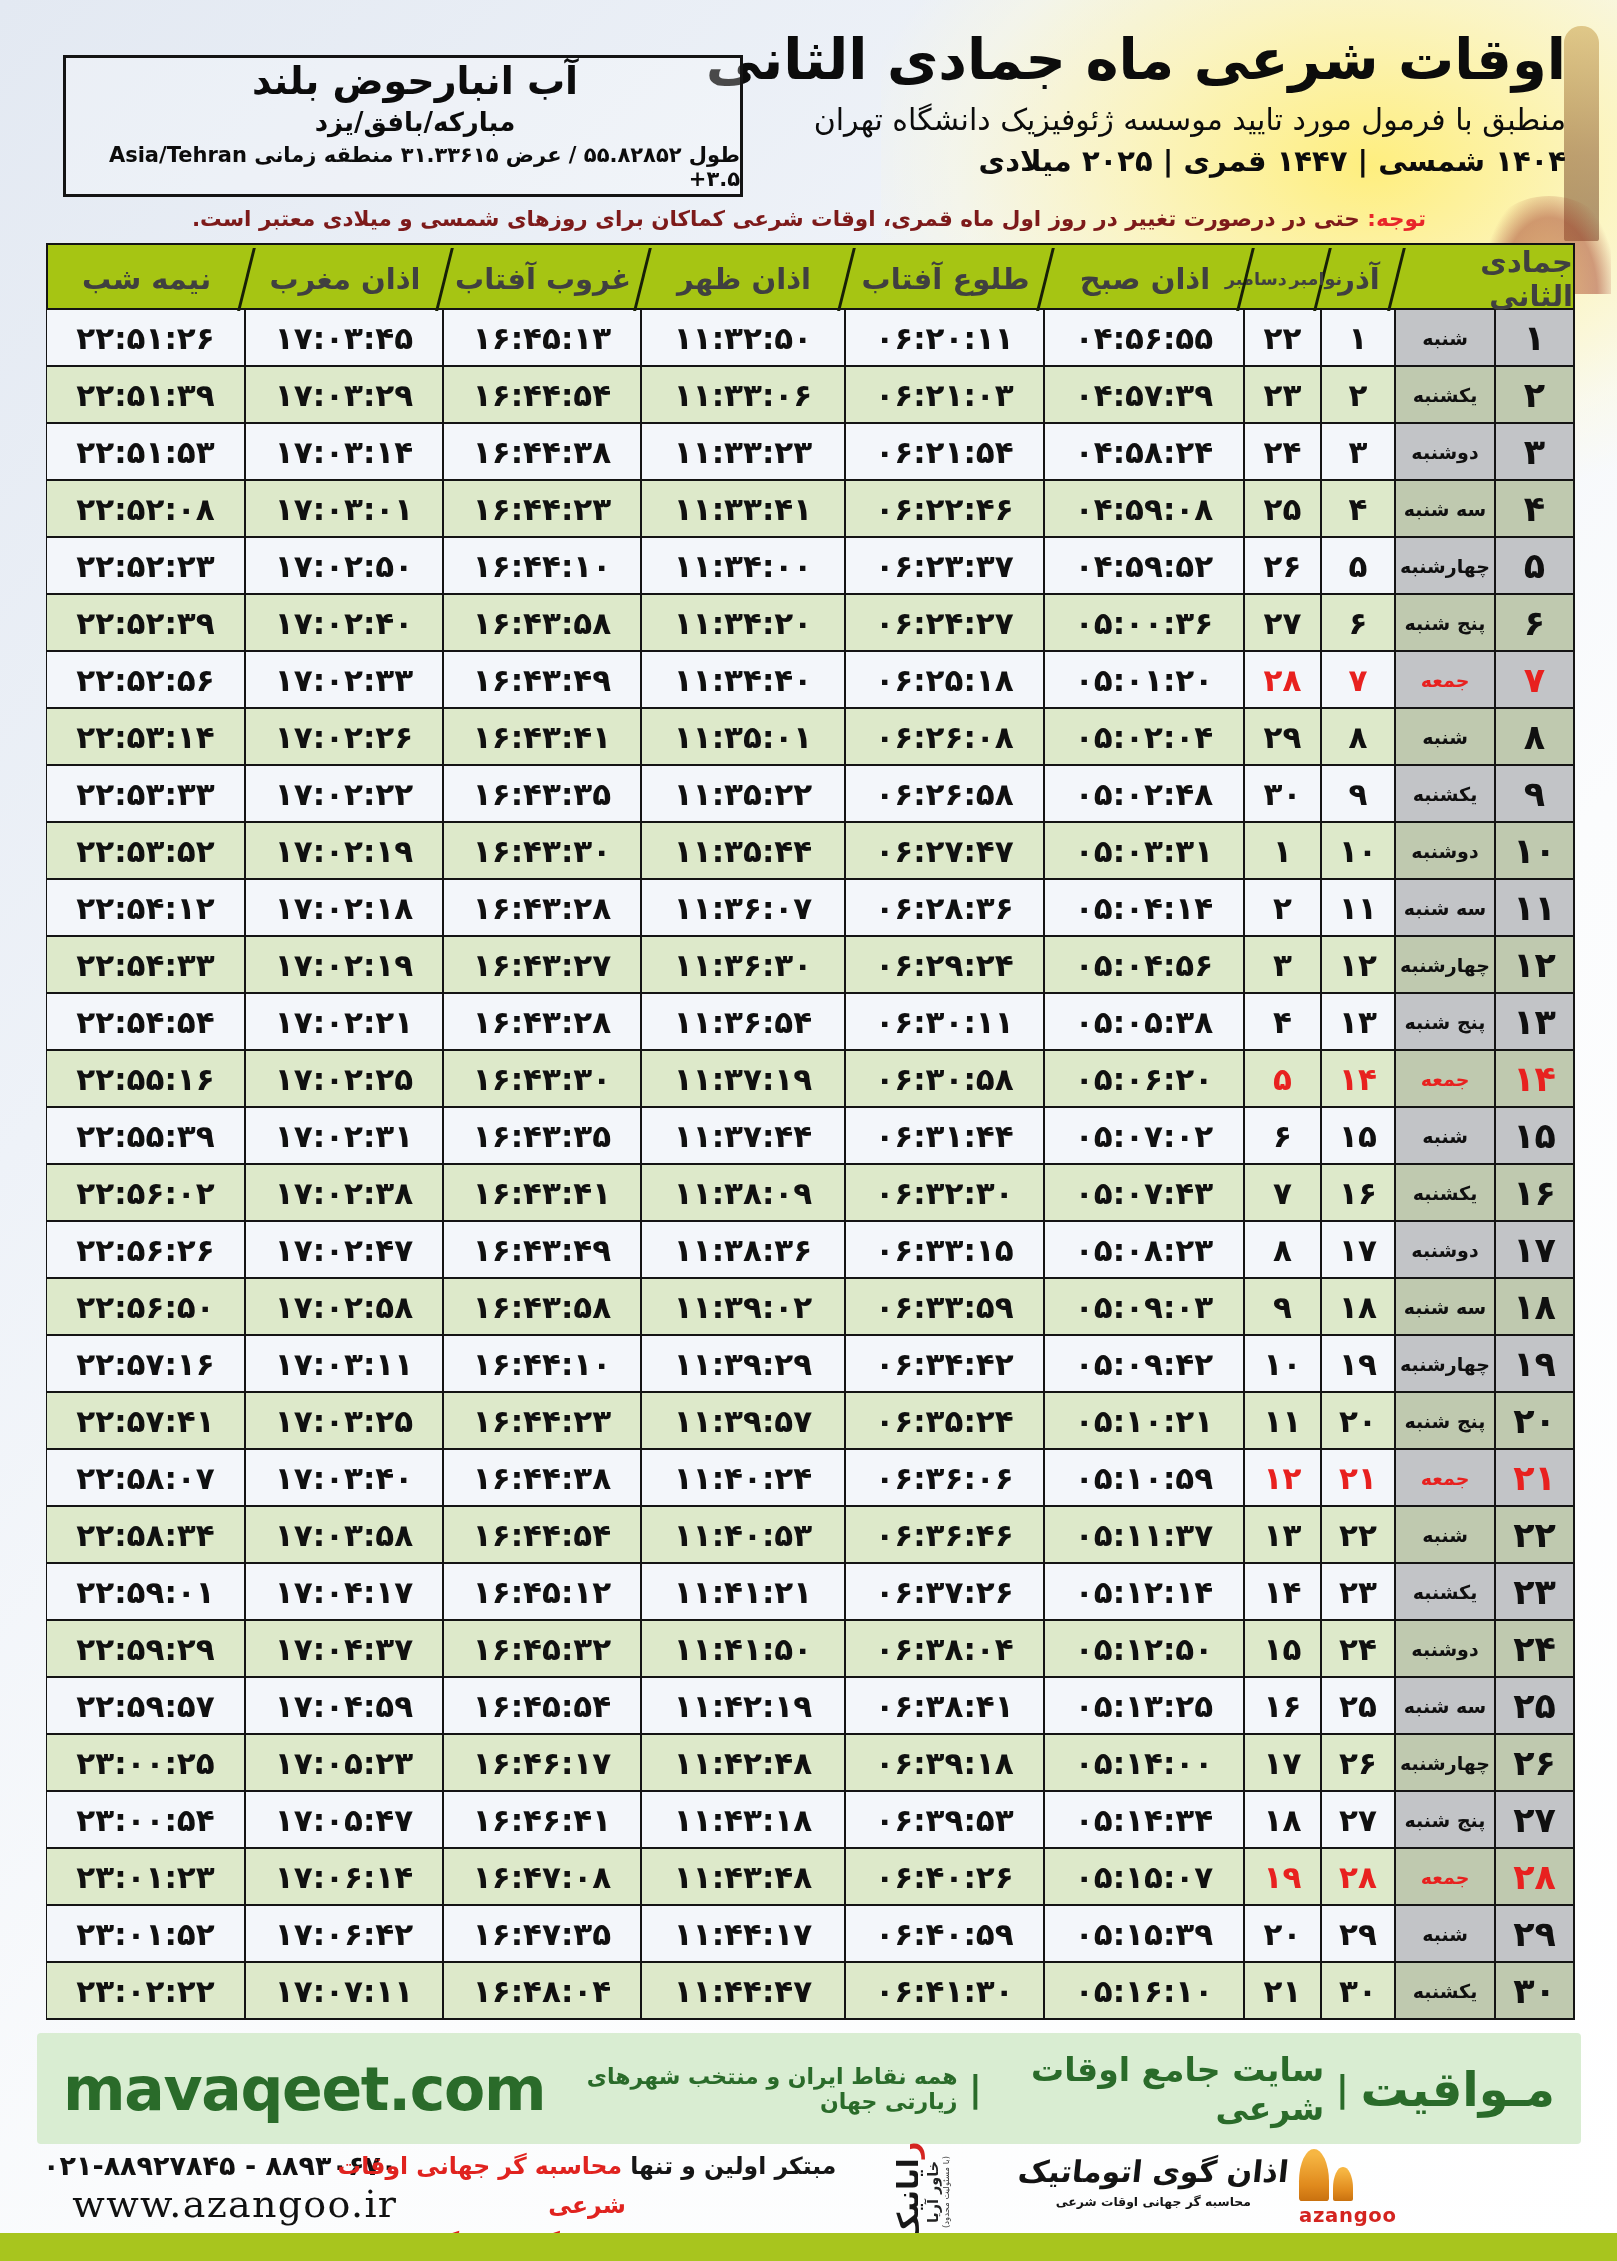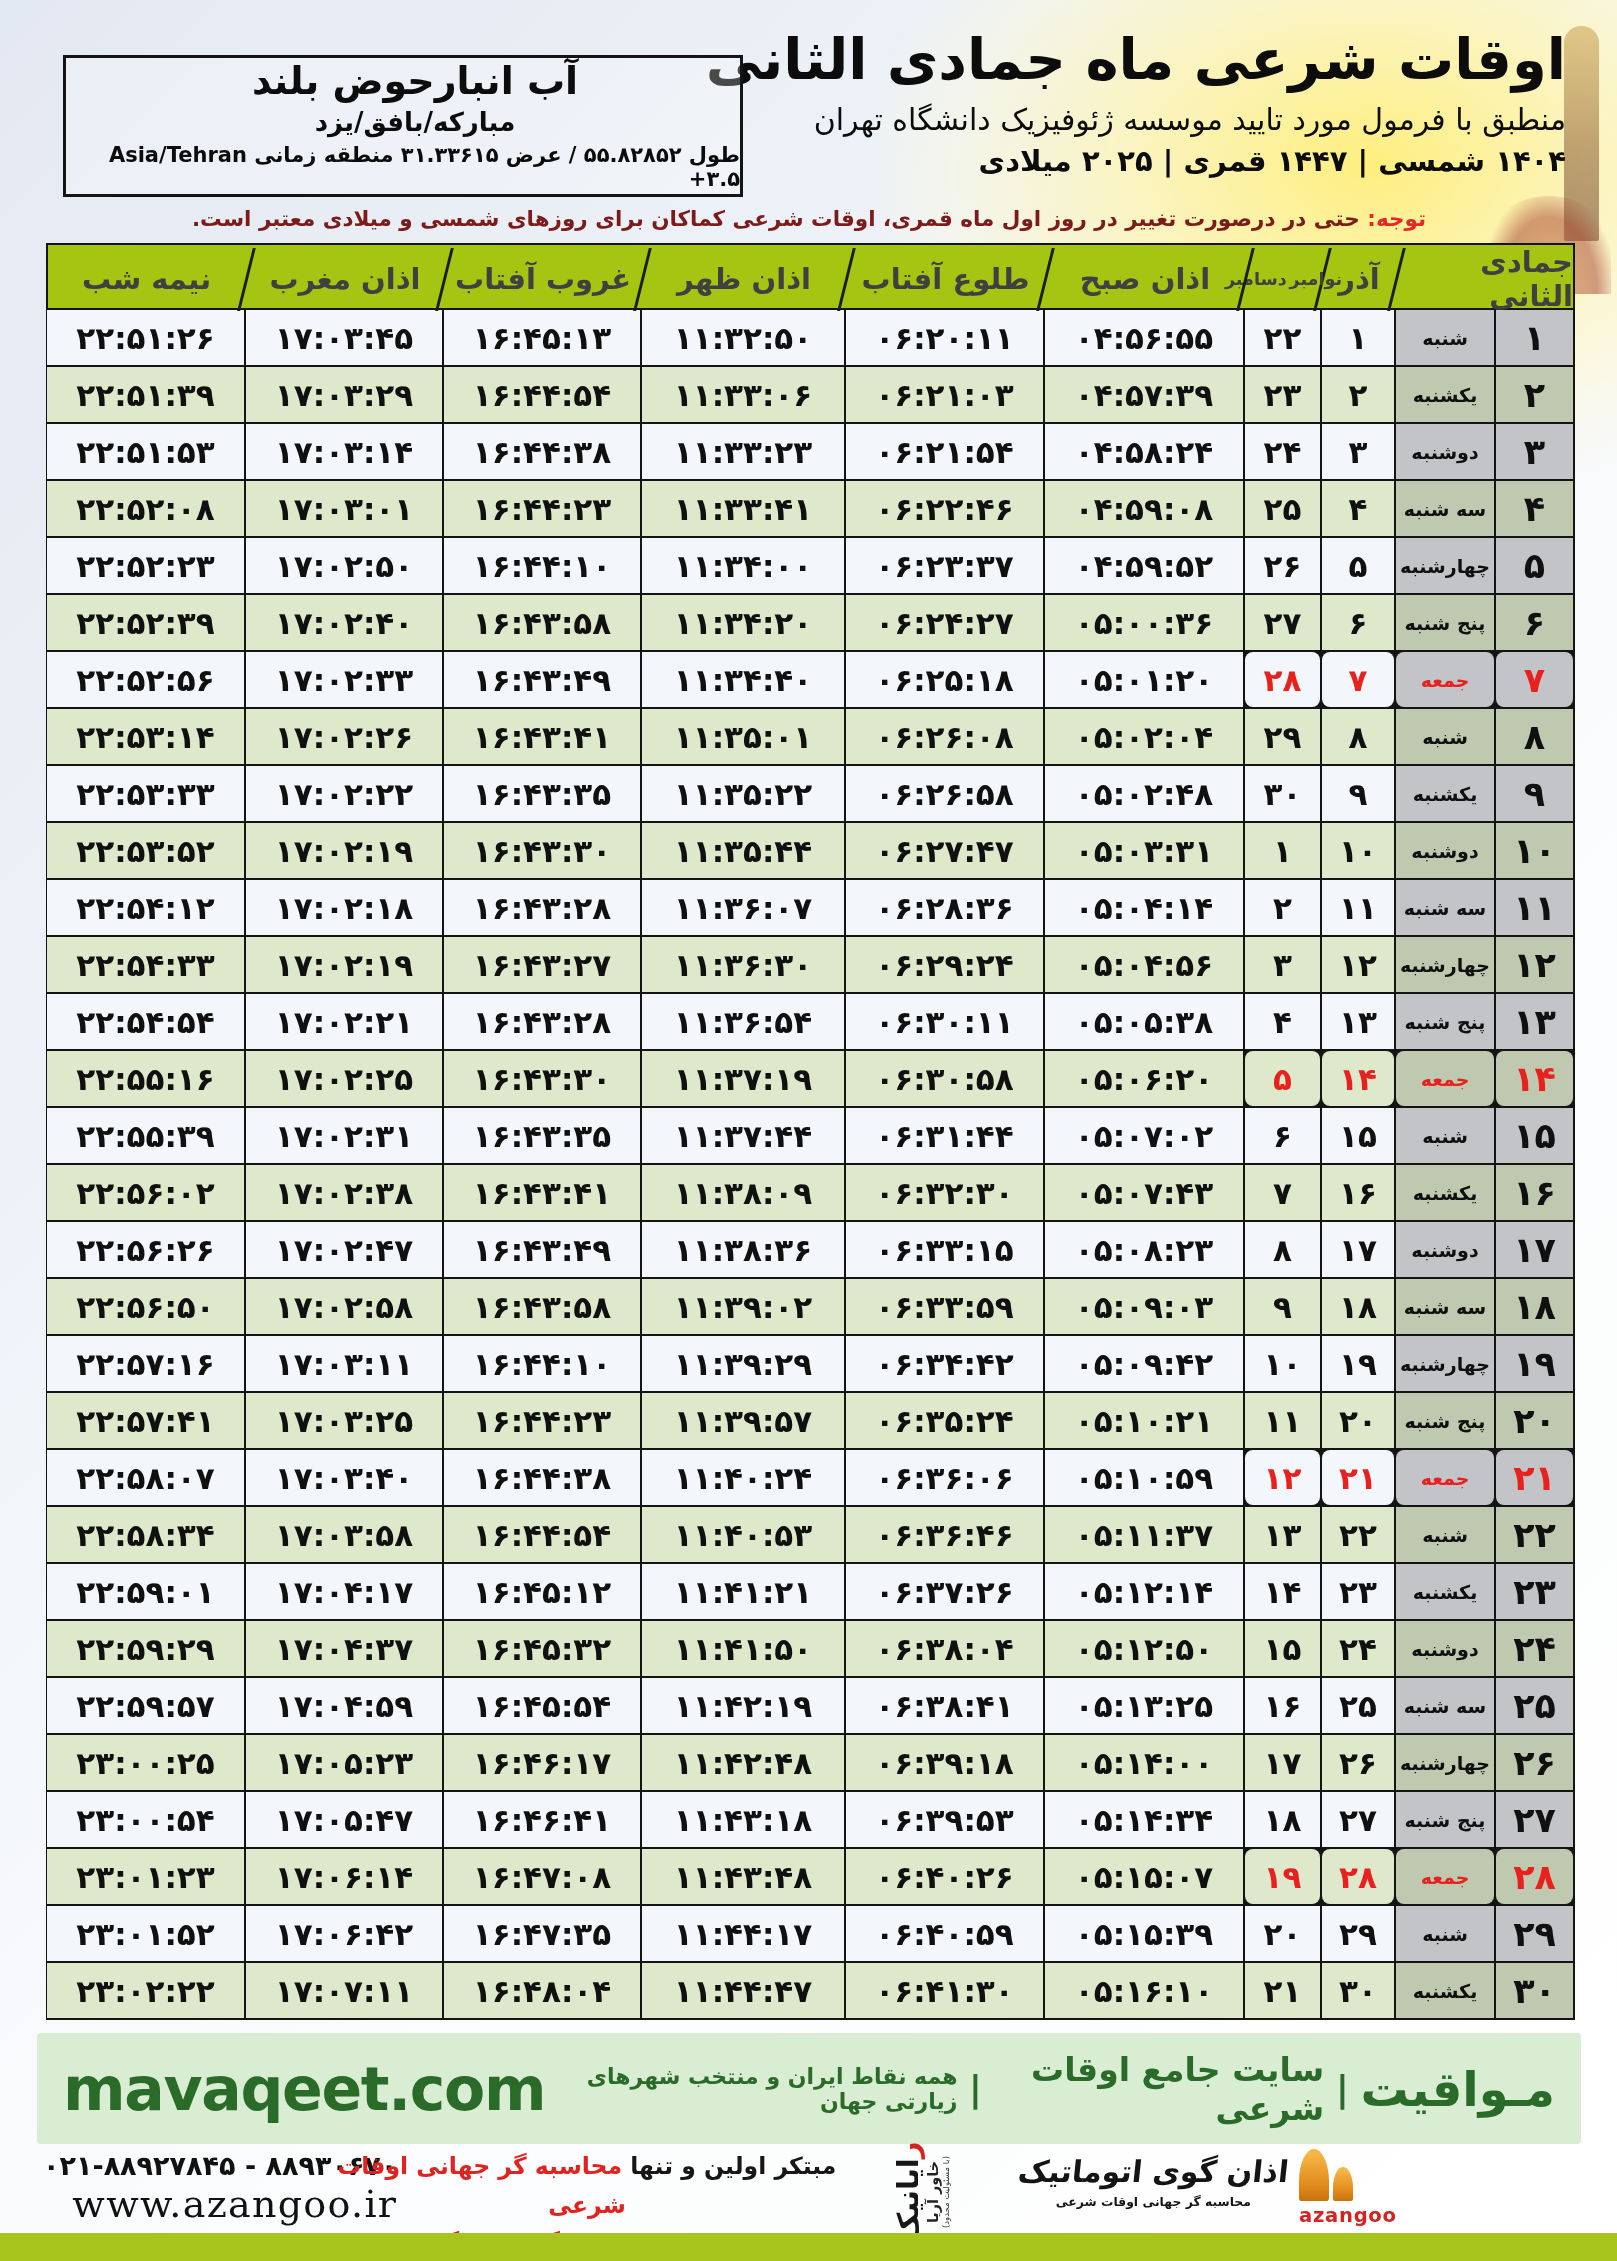--- a/index.html
+++ b/index.html
@@ -46,21 +46,21 @@
     grid-auto-rows:55px;}
   .cell{display:flex;align-items:center;justify-content:center;color:#101010;}
   .rA{background:#f3f6fa;}
   .rB{background:#dde9ca;}
   .soft.rA{background:rgba(243,246,250,.78);}
   .soft.rB{background:rgba(221,233,202,.85);}
   .c-time{font-size:31px;font-weight:bold;}
   .c-num{font-size:31px;font-weight:bold;}
   .c-day{font-size:35px;font-weight:bold;}
   .c-weekday{font-size:19px;font-weight:bold;}
-  .fri{color:#e8211f !important;border-radius:8px;}
+  .fri{color:#e8211f !important;}
   
   .mava-bar{position:absolute;left:37px;top:2033px;width:1544px;height:111px;background:#d9edd2;border-radius:3.9px;
     display:flex;align-items:center;direction:rtl;color:#2a6b2a;padding:0 26px;box-sizing:border-box;}
   .mava-brand{font-size:48px;font-weight:bold;}
   .mava-sep{font-size:35px;font-weight:bold;margin:0 11.7px;}
   .mava-t1{font-size:33px;font-weight:bold;}
   .mava-t2{font-size:22px;font-weight:bold;}
   .mava-domain{margin-right:auto;font-size:60px;font-weight:bold;direction:ltr;letter-spacing:-1.3px;}
   
   .bottom{position:absolute;left:0;top:2146px;width:1618px;height:86px;}

